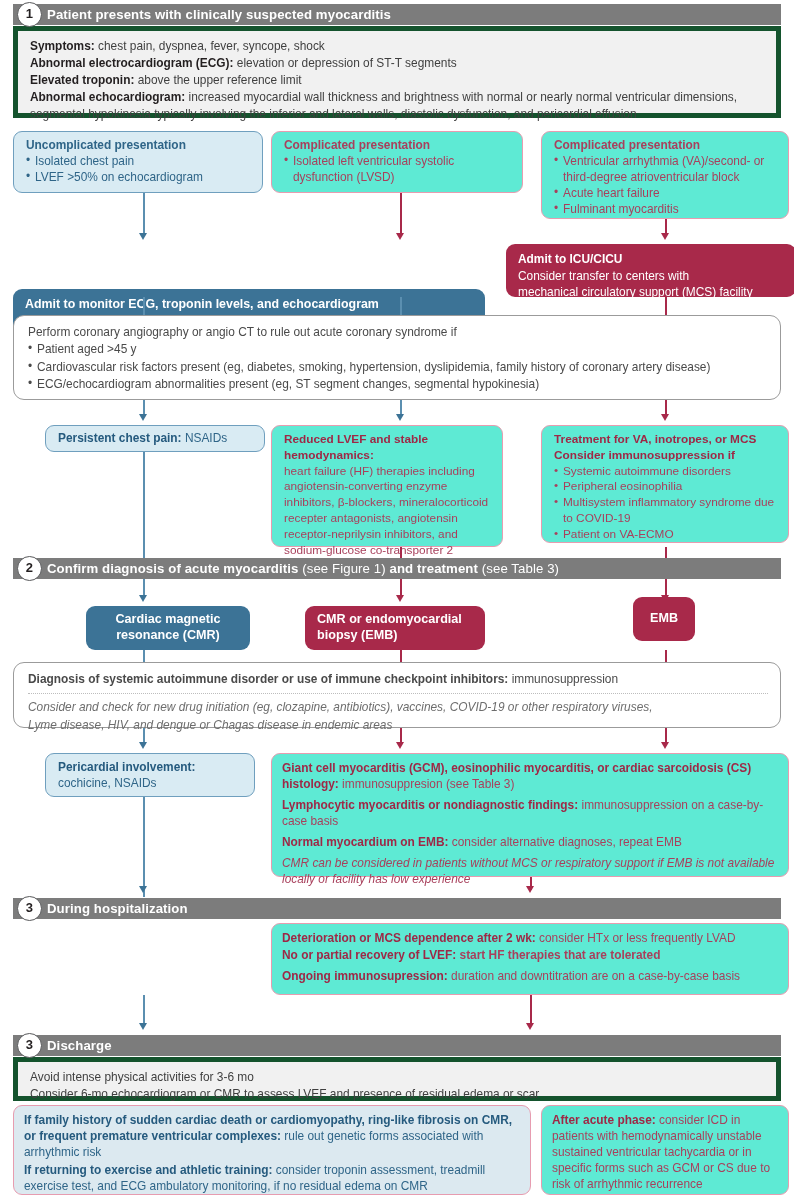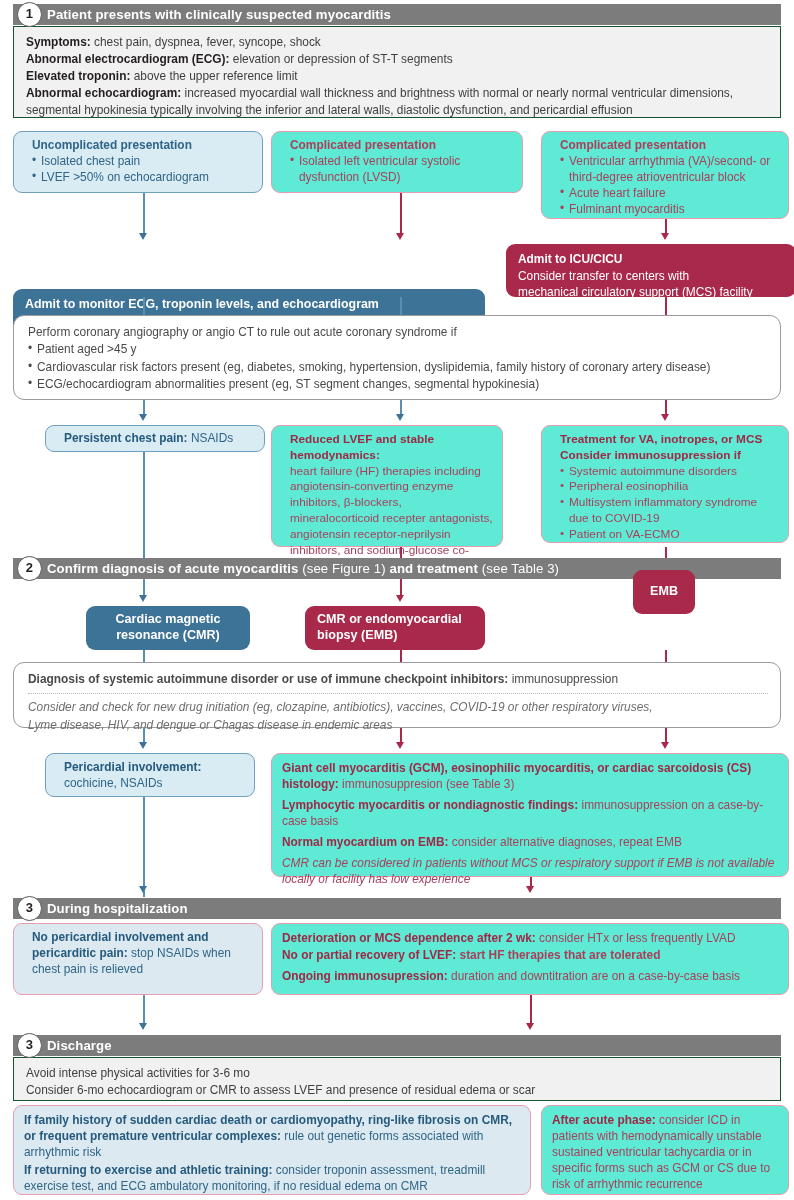--- a/index.html
+++ b/index.html
@@ -41,30 +41,30 @@
     font-weight:bold;
     font-size:13px;
     line-height:21px;
     text-align:center;
     z-index:6;
   }
 
   
   .greypanel{
     background:#f1f1f1;
-    border:1px solid #14532d;
+    border:5px solid #14532d;
     padding:7px 10px 7px 12px;
     line-height:1.42;
     font-size:11.9px;
     color:#3f3f3f;
   }
   .greypanel b{color:#231f20;}
 
   
-  .rbox{border-radius:9px;border:1.3px solid;padding:6px 9px 7px 18px;line-height:1.34;}
+  .rbox{border-radius:9px;border:1.3px solid;padding:6px 9px 7px 12px;line-height:1.34;}
   .blue-out{background:#d9ebf3;border-color:#6f9fbe;color:#2f6588;}
   .blue-out b{color:#255a7e;}
   .pink-out{background:#5eead4;border-color:#e79cb0;color:#a8405c;}
   .pink-out b{color:#9e2846;}
   .pink-border-blue-fill{background:#dce9f0;border-color:#e79cb0;color:#2f6588;}
   .pink-border-blue-fill b{color:#255a7e;}
 
   .solid-blue{background:#3c7396;border:none;color:#ffffff;border-radius:9px;padding:7px 12px;line-height:1.4;}
   .solid-red{background:#a8294a;border:none;color:#ffffff;border-radius:9px;padding:7px 12px;line-height:1.4;}
   .solid-blue b,.solid-red b{font-weight:bold;}
@@ -213,21 +213,21 @@
   <div class="abs arw a-red" style="left:396px;top:595px;"></div>
   <div class="abs vline c-red" style="left:665px;top:579px;height:16px;"></div>
   <div class="abs arw a-red" style="left:661px;top:595px;"></div>
 
   <div class="abs solid-blue ctrbox" style="left:86px;top:606px;width:164px;height:44px;">
     <span>Cardiac magnetic resonance (CMR)</span>
   </div>
   <div class="abs solid-red ctrbox" style="left:305px;top:606px;width:180px;height:44px;text-align:left;justify-content:flex-start;">
     <span>CMR or endomyocardial biopsy (EMB)</span>
   </div>
-  <div class="abs solid-red ctrbox" style="left:633px;top:570px;width:62px;height:44px;">
+  <div class="abs solid-red ctrbox" style="left:633px;top:597px;width:62px;height:44px;">
     <span>EMB</span>
   </div>
 
   <div class="abs vline c-blue" style="left:143px;top:650px;height:12px;"></div>
   <div class="abs vline c-red" style="left:400px;top:650px;height:12px;"></div>
   <div class="abs vline c-red" style="left:665px;top:650px;height:12px;"></div>
 
   <div class="abs whitepanel" style="left:13px;top:662px;width:768px;height:66px;">
     <div><b>Diagnosis of systemic autoimmune disorder or use of immune checkpoint inhibitors:</b><span> immunosuppression</span></div>
     <div class="dashed"></div>
@@ -257,23 +257,20 @@
   <div class="abs vline c-blue" style="left:143px;top:797px;height:100px;"></div>
   <div class="abs arw a-blue" style="left:139px;top:886px;"></div>
   <div class="abs vline c-red" style="left:530px;top:877px;height:13px;"></div>
   <div class="abs arw a-red" style="left:526px;top:886px;"></div>
 
   <div class="abs secbar" style="left:13px;top:898px;width:768px;">
     <span class="numcircle">3</span>
     <span>During hospitalization</span>
   </div>
 
-  <div class="abs rbox pink-border-blue-fill" style="left:13px;top:923px;width:250px;height:72px;font-size:11.9px;">
-    <b>No pericardial involvement and pericarditic pain:</b><span> stop NSAIDs when chest pain is relieved</span>
-  </div>
 
   <div class="abs rbox pink-out" style="left:271px;top:923px;width:518px;height:72px;font-size:11.9px;padding:7px 10px;">
     <div style="margin-bottom:1px;"><b>Deterioration or MCS dependence after 2 wk:</b><span> consider HTx or less frequently LVAD</span></div>
     <div style="margin-bottom:5px;font-weight:bold;"><b>No or partial recovery of LVEF:</b><span> start HF therapies that are tolerated</span></div>
     <div><b>Ongoing immunosupression:</b><span> duration and downtitration are on a case-by-case basis</span></div>
   </div>
 
   <div class="abs vline c-blue" style="left:143px;top:995px;height:28px;"></div>
   <div class="abs arw a-blue" style="left:139px;top:1023px;"></div>
   <div class="abs vline c-red" style="left:530px;top:995px;height:28px;"></div>

